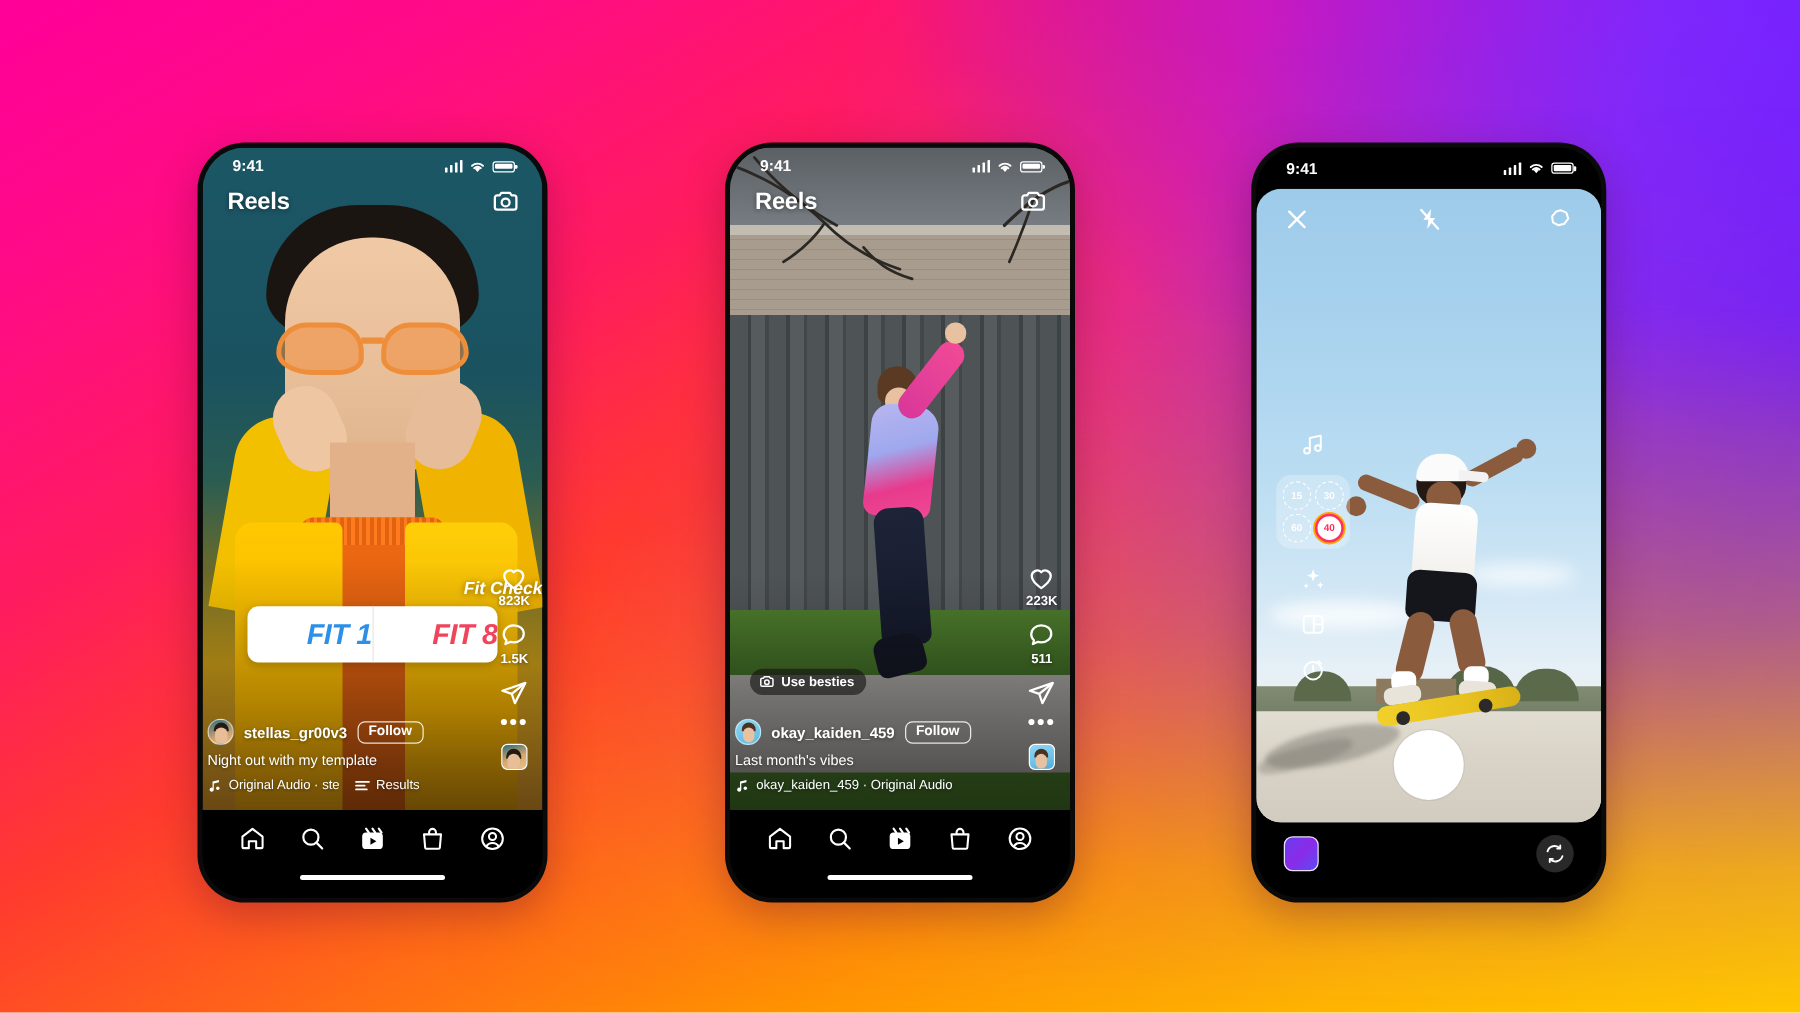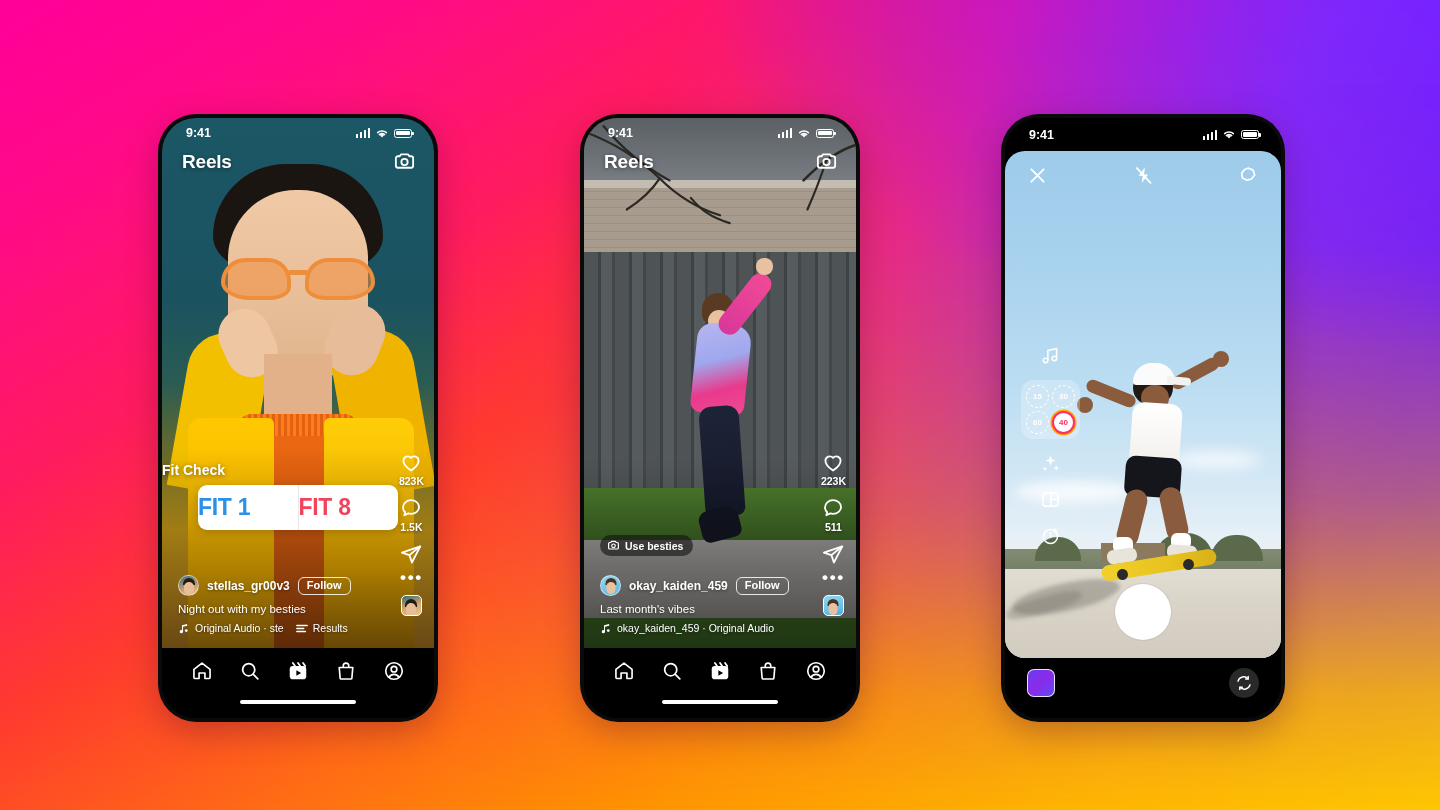--- a/index.html
+++ b/index.html
@@ -91,21 +91,21 @@
     position:absolute; right:10px; bottom:32px; z-index:16;
     display:flex; flex-direction:column; align-items:center; gap:0px;
     color:#fff;
   }
   .rail-item { display:flex; flex-direction:column; align-items:center; margin-bottom:9px; }
   .rail-count { font-size:10.5px; font-weight:bold; margin-top:1px; text-shadow:0 1px 3px rgba(0,0,0,.5); }
   .rail-dots { font-size:17px; font-weight:bold; line-height:8px; letter-spacing:1.6px; margin:6px 0 13px; }
   .rail-thumb { width:21px; height:21px; border-radius:5px; border:1.6px solid #fff; overflow:hidden; }
 
   
-  .reel-meta { position:absolute; left:16px; right:54px; bottom:14px; z-index:16; color:#fff; }
+  .reel-meta { position:absolute; left:4px; right:54px; bottom:14px; z-index:16; color:#fff; }
   .user-row { display:flex; align-items:center; gap:8px; margin-bottom:7px; }
   .avatar { width:21px; height:21px; border-radius:50%; overflow:hidden; flex:0 0 auto; border:1px solid rgba(255,255,255,.5);}
   .uname { font-size:12px; font-weight:bold; text-shadow:0 1px 3px rgba(0,0,0,.45);}
   .follow-btn {
     font-size:11px; font-weight:bold; color:#fff;
     border:1px solid rgba(255,255,255,.85); border-radius:6px;
     padding:2.5px 8px; line-height:1;
   }
   .caption { font-size:11.5px; margin-bottom:7px; text-shadow:0 1px 3px rgba(0,0,0,.45); }
   .audio-row { display:flex; align-items:center; gap:6px; font-size:10.5px; text-shadow:0 1px 3px rgba(0,0,0,.45);}
@@ -114,21 +114,21 @@
 
   .template-pill {
     position:absolute; left:16px; bottom:92px; z-index:16;
     display:inline-flex; align-items:center; gap:5px;
     background:rgba(20,20,20,.62);
     color:#fff; font-size:10.5px; font-weight:bold;
     padding:4px 10px 4px 7px; border-radius:14px;
   }
 
   
-  .poll { position:absolute; left:0; right:0; bottom:118px; z-index:16; text-align:left; }
+  .poll { position:absolute; left:0; right:0; bottom:118px; z-index:16; text-align:right;font-style:italic; }
   .poll-q { color:#fff; font-size:14px; font-weight:bold; text-shadow:0 1px 5px rgba(0,0,0,.5); margin-bottom:7px; }
   .poll-opts {
     margin:0 36px; background:#fff; border-radius:9px;
     display:flex; overflow:hidden; box-shadow:0 2px 8px rgba(0,0,0,.2);
   }
   .poll-opt {
     flex:1; padding:9px 0; font-size:23px; font-weight:bold; letter-spacing:-0.3px;
   }
   .poll-opt.a { color:#2D90E8; border-right:1px solid #E7E7E7; }
   .poll-opt.b { color:#F0445C; }
@@ -307,21 +307,21 @@
           <div class="user-row">
             <span class="avatar" style="background:linear-gradient(160deg,#2D6C7A 0%,#C9A070 60%,#E8C28C 100%);">
               <span style="display:block;position:relative;width:100%;height:100%;">
                 <span style="position:absolute;left:50%;top:2px;transform:translateX(-50%);width:12px;height:7px;background:#241A14;border-radius:6px 6px 0 0;"></span>
                 <span style="position:absolute;left:50%;top:6px;transform:translateX(-50%);width:10px;height:13px;background:#E8BE98;border-radius:5px;"></span>
               </span>
             </span>
             <span class="uname">stellas_gr00v3</span>
             <span class="follow-btn">Follow</span>
           </div>
-          <div class="caption">Night out with my besties</div>
+          <div class="caption">Night out with my template</div>
           <div class="audio-row">
             <svg width="11" height="11" viewBox="0 0 12 12" fill="#fff">
                 <path d="M10 1 4.4 2.4v5.4a1.8 1.8 0 1 0 1.1 1.6V4.2L10 3.1z"></path>
                 <circle cx="9" cy="8.3" r="1.5"></circle>
               </svg>
             <span class="audio-name">Original Audio · ste</span>
             <span class="results-chip">
               <svg width="12" height="11" viewBox="0 0 14 12" stroke="#fff" stroke-width="1.7" stroke-linecap="round">
                   <path d="M1 2.5h12M1 6h8M1 9.5h10"></path>
                 </svg>

